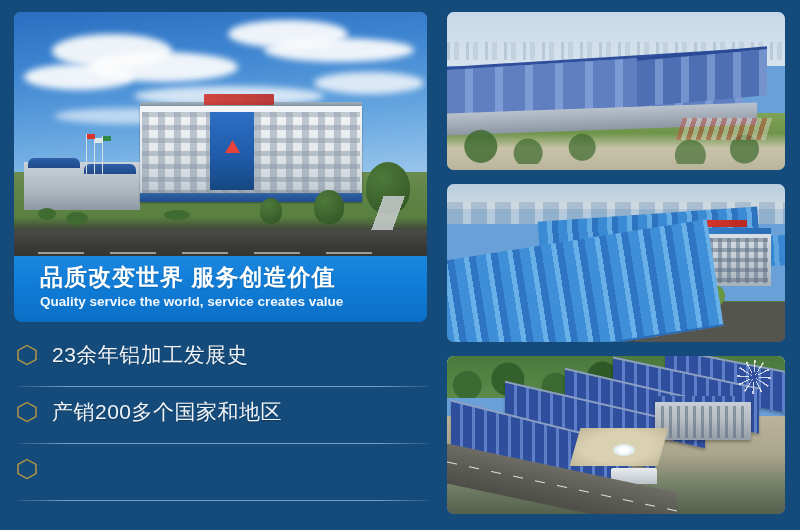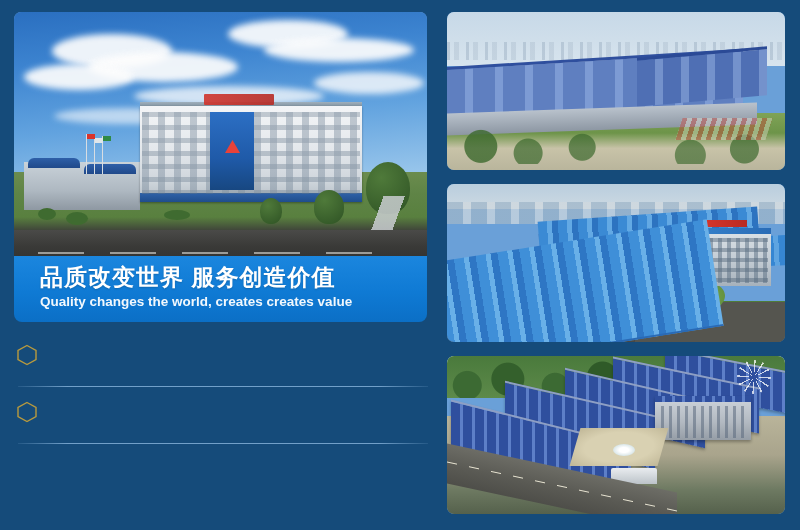--- a/index.html
+++ b/index.html
@@ -363,34 +363,44 @@
     <div class="road"></div>
     <div class="lane" style="left:24px;width:46px;"></div>
     <div class="lane" style="left:96px;width:46px;"></div>
     <div class="lane" style="left:168px;width:46px;"></div>
     <div class="lane" style="left:240px;width:46px;"></div>
     <div class="lane" style="left:312px;width:46px;"></div>
   </div>
 
   <div id="caption">
     <div class="cn">品质改变世界 服务创造价值</div>
-    <div class="en">Quality changes the world, creates creates value</div>
+    <div class="en">Quality service the world, service creates value</div>
   </div>
 
   <div id="features">
 
     <div class="feat">
       <span class="hex">
         <svg width="22" height="22" viewBox="0 0 22 22">
           <polygon points="11,1.5 20,6.5 20,15.5 11,20.5 2,15.5 2,6.5" fill="none" stroke="#b89a3e" stroke-width="1.4"></polygon>
         </svg>
       </span>
+      <span class="txt">23余年铝加工发展史</span>
       <span class="rule"></span>
     </div>
 
+    <div class="feat">
+      <span class="hex">
+        <svg width="22" height="22" viewBox="0 0 22 22">
+          <polygon points="11,1.5 20,6.5 20,15.5 11,20.5 2,15.5 2,6.5" fill="none" stroke="#b89a3e" stroke-width="1.4"></polygon>
+        </svg>
+      </span>
+      <span class="txt">产销200多个国家和地区</span>
+      <span class="rule"></span>
+    </div>
 
     <div class="feat">
       <span class="hex">
         <svg width="22" height="22" viewBox="0 0 22 22">
           <polygon points="11,1.5 20,6.5 20,15.5 11,20.5 2,15.5 2,6.5" fill="none" stroke="#b89a3e" stroke-width="1.4"></polygon>
         </svg>
       </span>
       <span class="rule"></span>
     </div>
 

